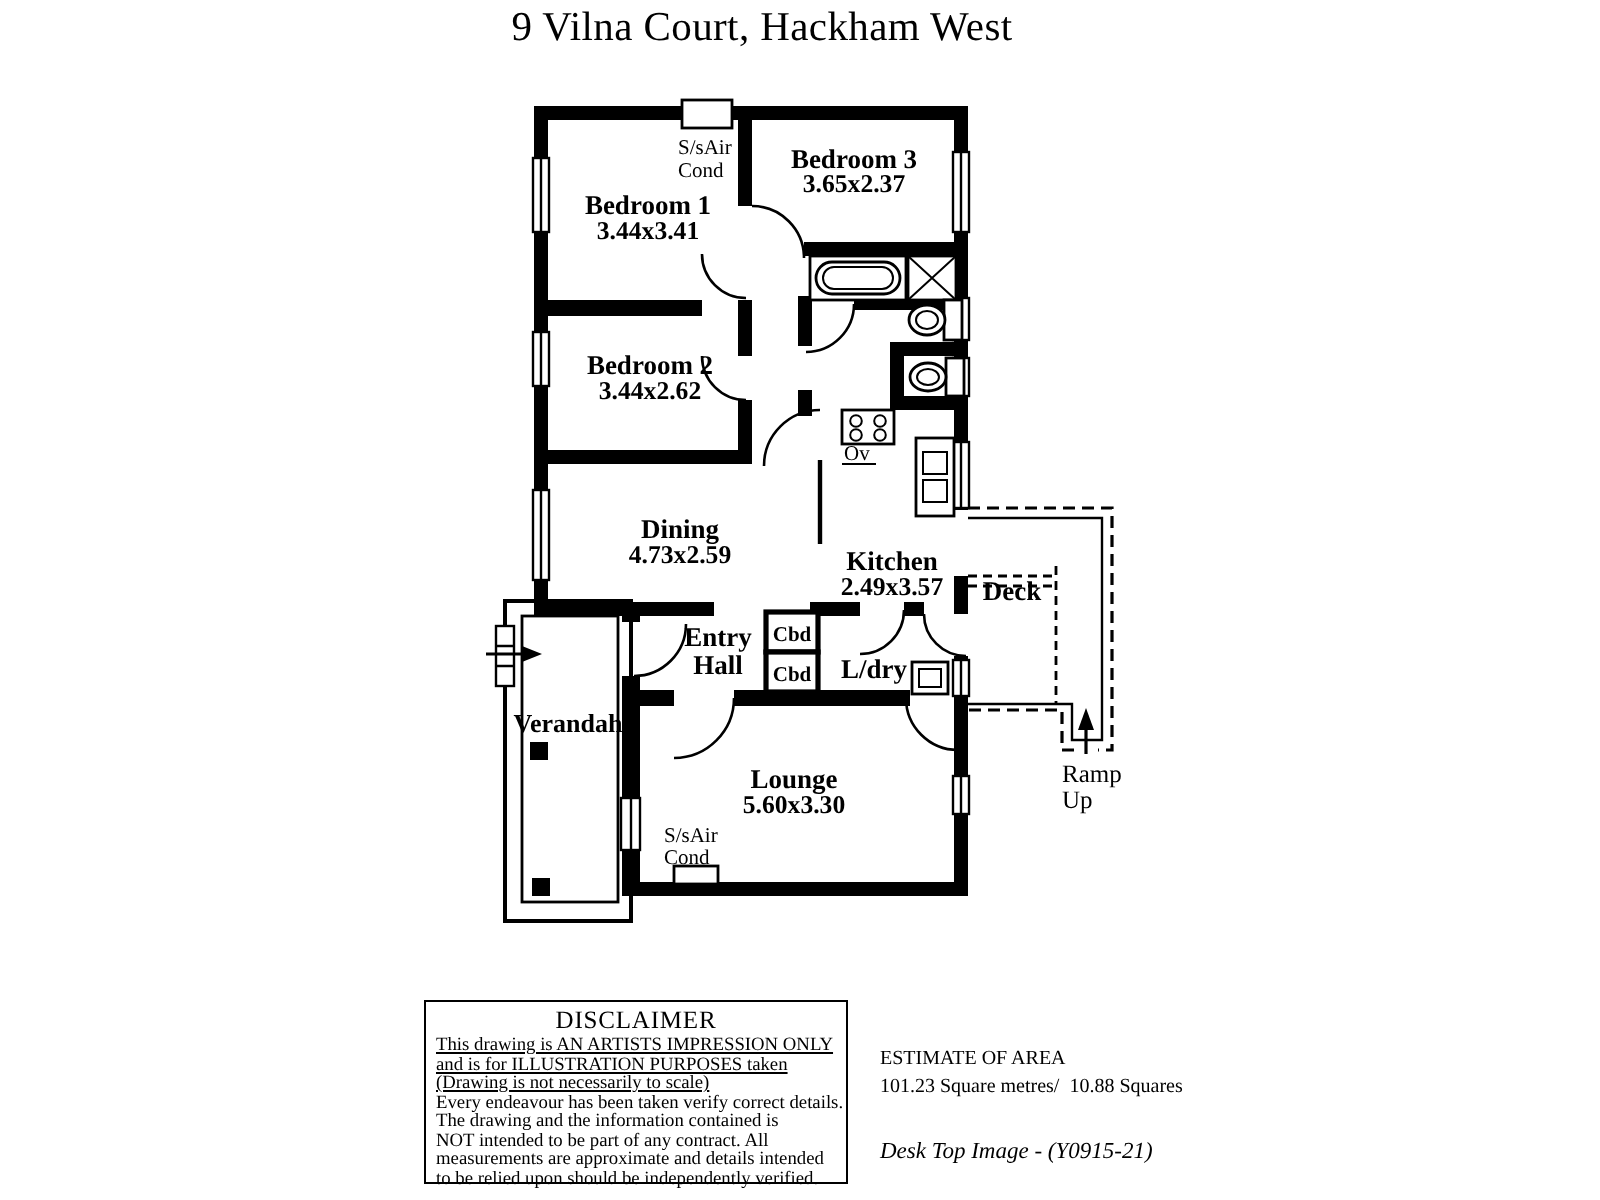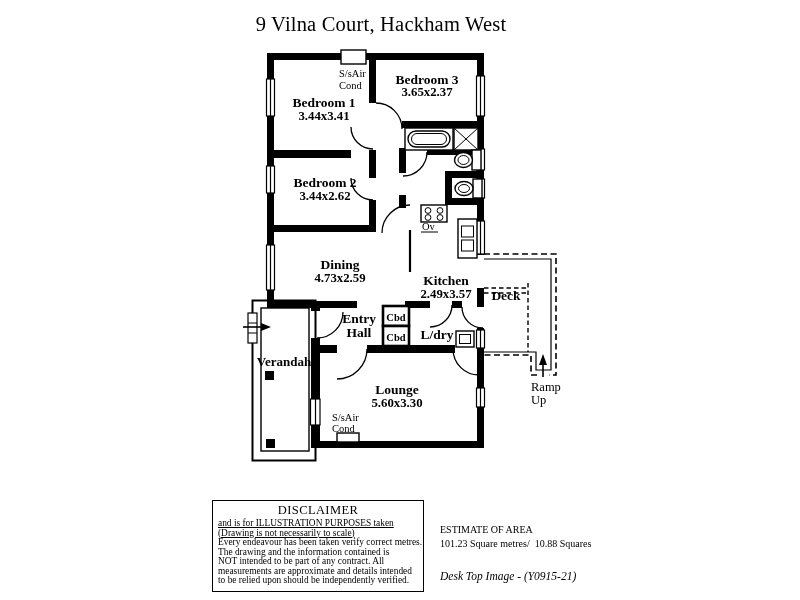--- a/index.html
+++ b/index.html
@@ -1,18 +1,18 @@
 <!DOCTYPE html>
 <html><head>
 <meta charset="utf-8">
 <style>
   html,body{margin:0;padding:0;background:#fff;}
   body{width:800px;height:600px;position:relative;overflow:hidden;
        font-family:"Liberation Serif","DejaVu Serif",serif;color:#000;}
-  .title{position:absolute;left:0;top:13px;width:762px;text-align:center;
+  .title{position:absolute;left:0;top:3px;width:762px;text-align:center;
          font-size:20.5px;letter-spacing:.2px;}
   svg{position:absolute;left:0;top:0;}
   svg text{fill:#000;text-anchor:middle;font-family:"Liberation Serif","DejaVu Serif",serif;}
   .rname{font-size:13.5px;font-weight:bold;}
   .rdims{font-size:12.8px;font-weight:bold;}
   .smallb{font-size:10.5px;font-weight:bold;}
   .small{font-size:10.5px;}
   .mid{font-size:12.5px;}
   .start{text-anchor:start;}
   .wall{fill:#000;stroke:none;}
@@ -198,23 +198,24 @@
     <text class="smallb" x="396" y="320.5">Cbd</text>
     <text class="smallb" x="396" y="340.5">Cbd</text>
     <text class="small start" x="422" y="230">Ov</text>
     <text class="mid start" x="531" y="391">Ramp</text>
     <text class="mid start" x="531" y="404">Up</text>
   </g>
 </svg>
 
 <div class="disclaimer">
   <div class="disc-title">DISCLAIMER</div>
+  <p class="disc-line u">This drawing is AN ARTISTS IMPRESSION ONLY</p>
   <p class="disc-line u">and is for ILLUSTRATION PURPOSES taken</p>
   <p class="disc-line u">(Drawing is not necessarily to scale)</p>
-  <p class="disc-line">Every endeavour has been taken verify correct metres.</p>
+  <p class="disc-line">Every endeavour has been taken verify correct details.</p>
   <p class="disc-line">The drawing and the information contained is</p>
   <p class="disc-line">NOT intended to be part of any contract.  All</p>
   <p class="disc-line">measurements are approximate and details intended</p>
   <p class="disc-line">to be relied upon should be independently verified.</p>
 </div>
 
 <div class="estimate">
   <div>ESTIMATE OF AREA</div>
   <div class="estimate-value">101.23 Square metres/  10.88 Squares</div>
 </div>

